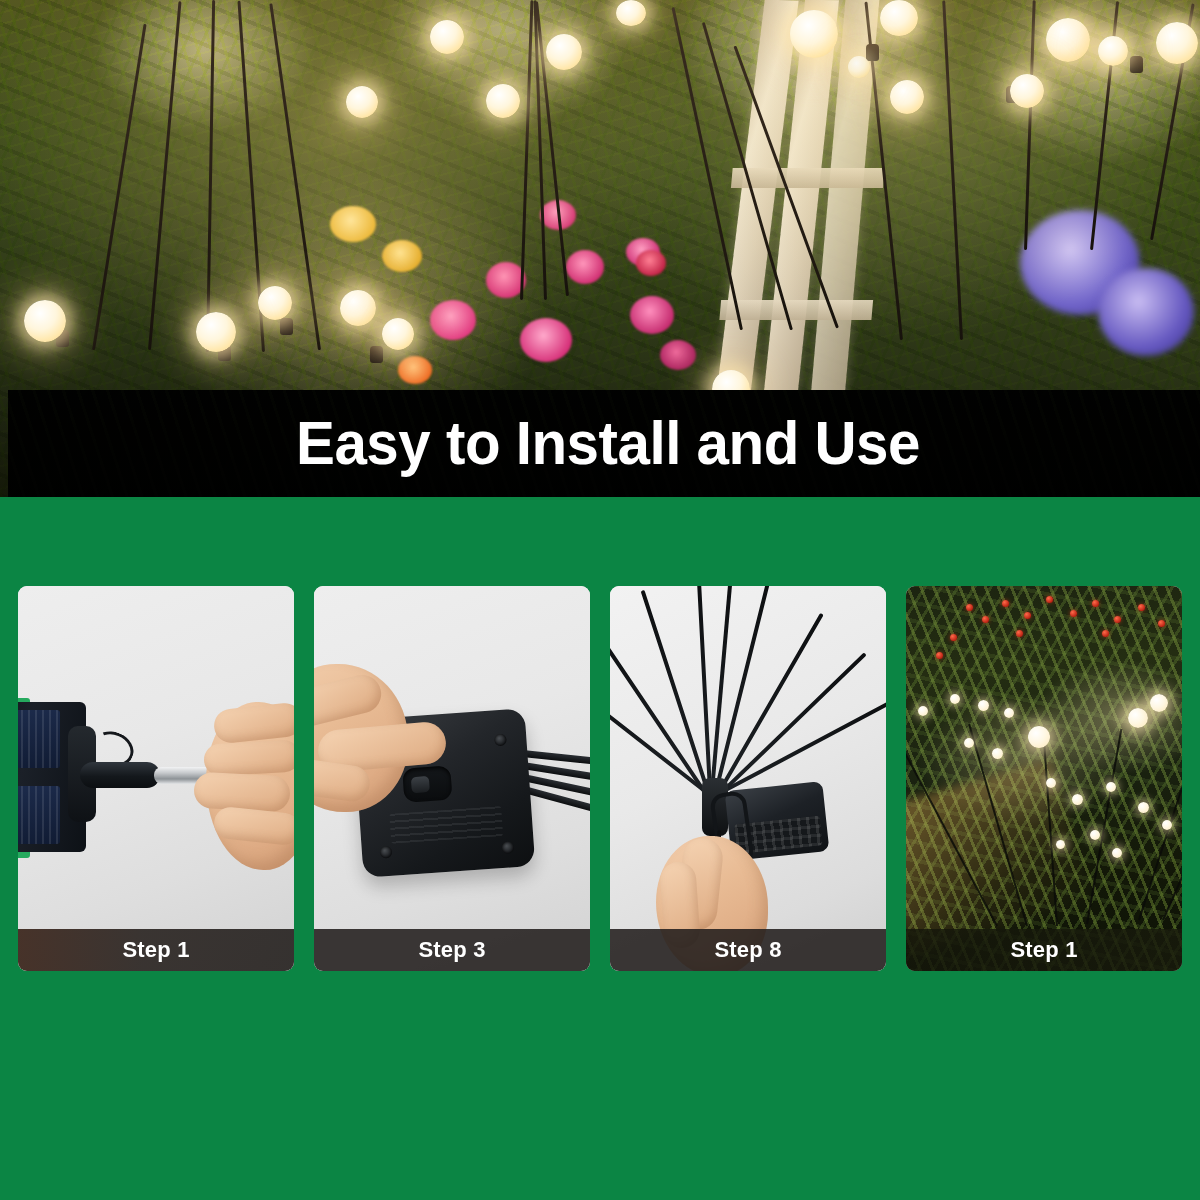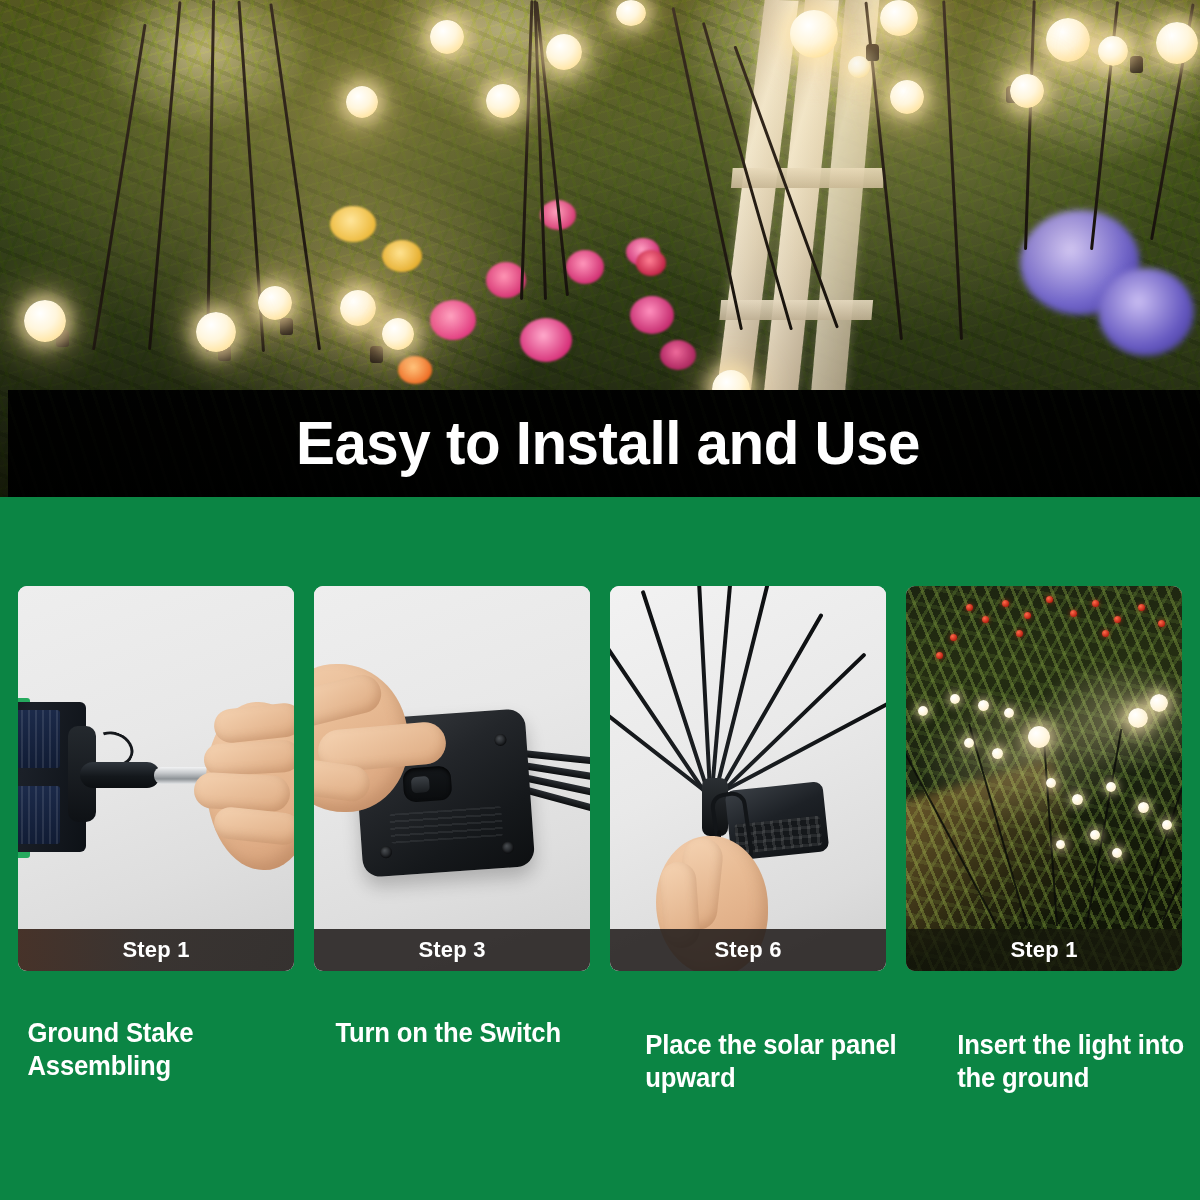--- a/index.html
+++ b/index.html
@@ -646,21 +646,21 @@
             <div class="panel3-grid"></div>
           </div>
           <div class="clip3"></div>
           <div class="fiber" style="left:100px;top:244px;height:140px;transform:rotate(3deg);"></div>
 
           <div class="hand" style="left:46px;top:250px;width:112px;height:140px;"></div>
           <div class="finger" style="left:70px;top:252px;width:40px;height:92px;border-radius:20px;transform:rotate(6deg);"></div>
           <div class="finger" style="left:52px;top:276px;width:36px;height:86px;border-radius:20px;transform:rotate(-4deg);"></div>
         </div>
         <div class="step-bar">
-          <span class="step-label">Step 6</span>
+          <span class="step-label">Step 8</span>
         </div>
       </div>
 
       <div class="card">
         <div class="card-photo">
           <div class="night-garden"></div>
           <div class="soil-path"></div>
           <div class="night-foliage"></div>
 
           <div class="berry" style="left:60px;top:18px;"></div>
@@ -703,21 +703,15 @@
           <div class="mini-bulb" style="left:150px;top:254px;width:9px;height:9px;"></div>
           <div class="mini-bulb" style="left:206px;top:262px;width:10px;height:10px;"></div>
         </div>
         <div class="step-bar dark-img">
           <span class="step-label">Step 1</span>
         </div>
       </div>
 
     </div>
 
-    <div class="captions">
-      <div class="caption c1">Ground Stake Assembling</div>
-      <div class="caption c2">Turn on the Switch</div>
-      <div class="caption c3">Place the solar panel upward</div>
-      <div class="caption c4">Insert the light into the ground</div>
-    </div>
 
   </div>
 </div>
 
 </body></html>

